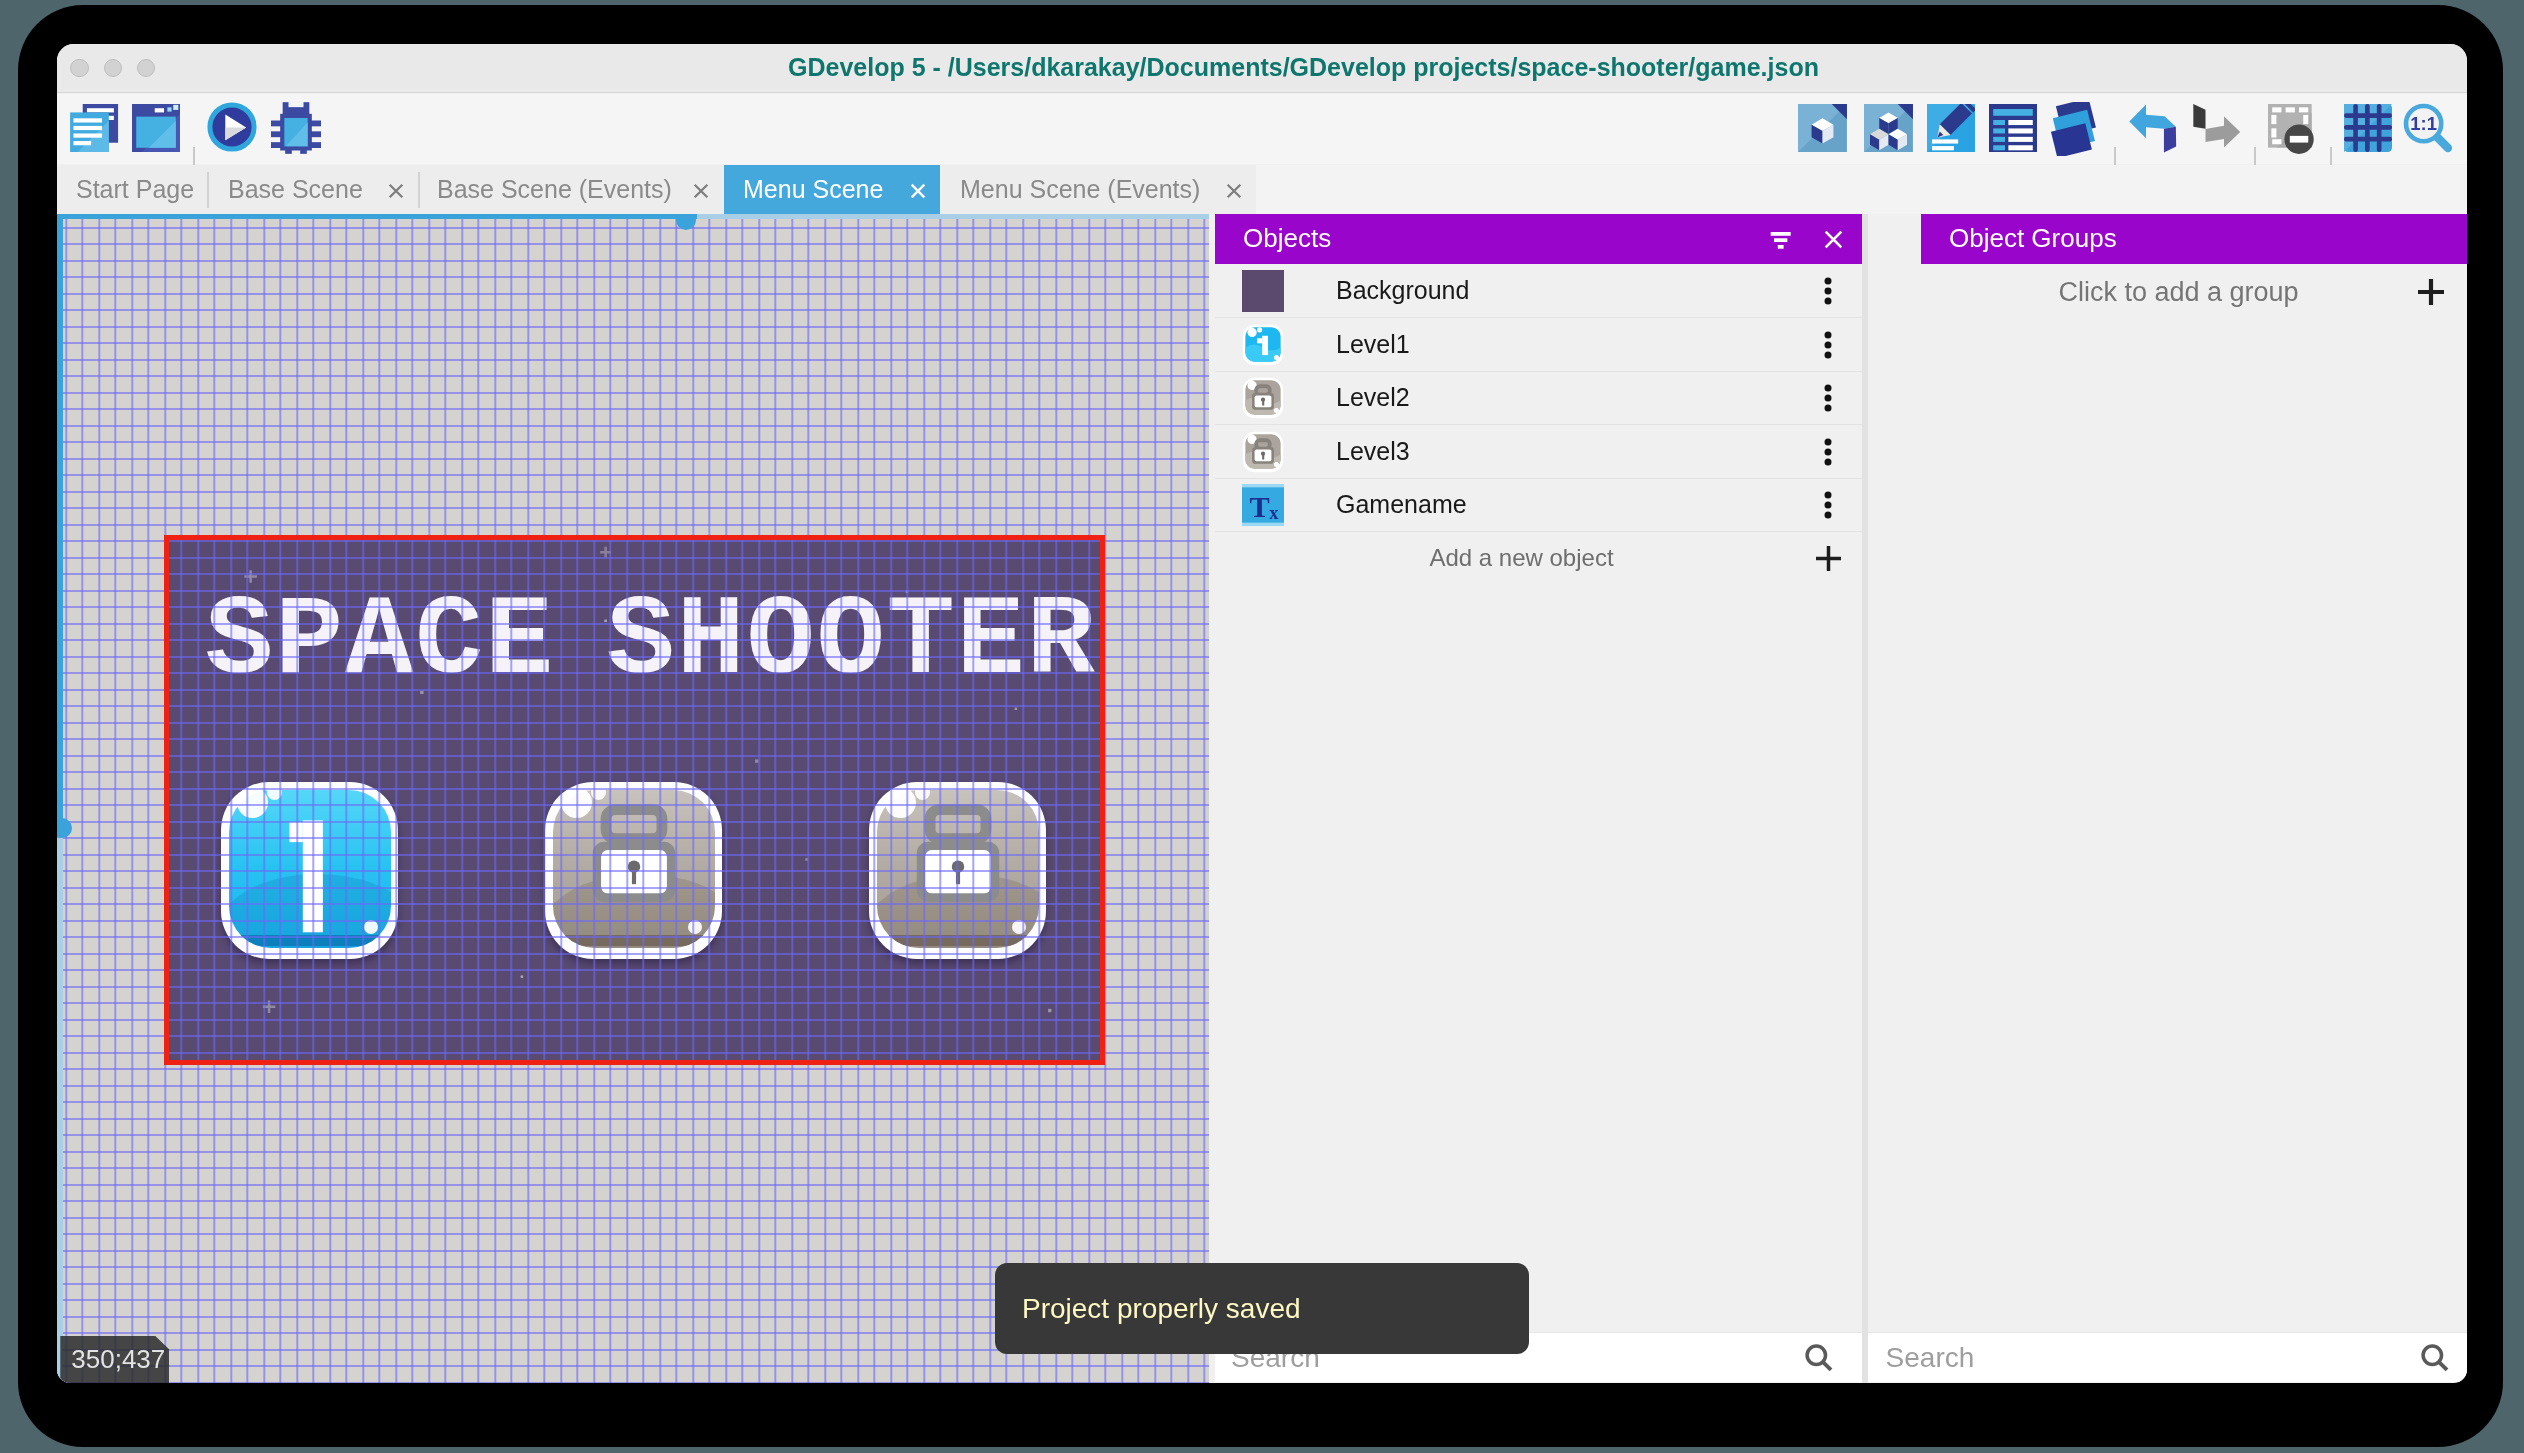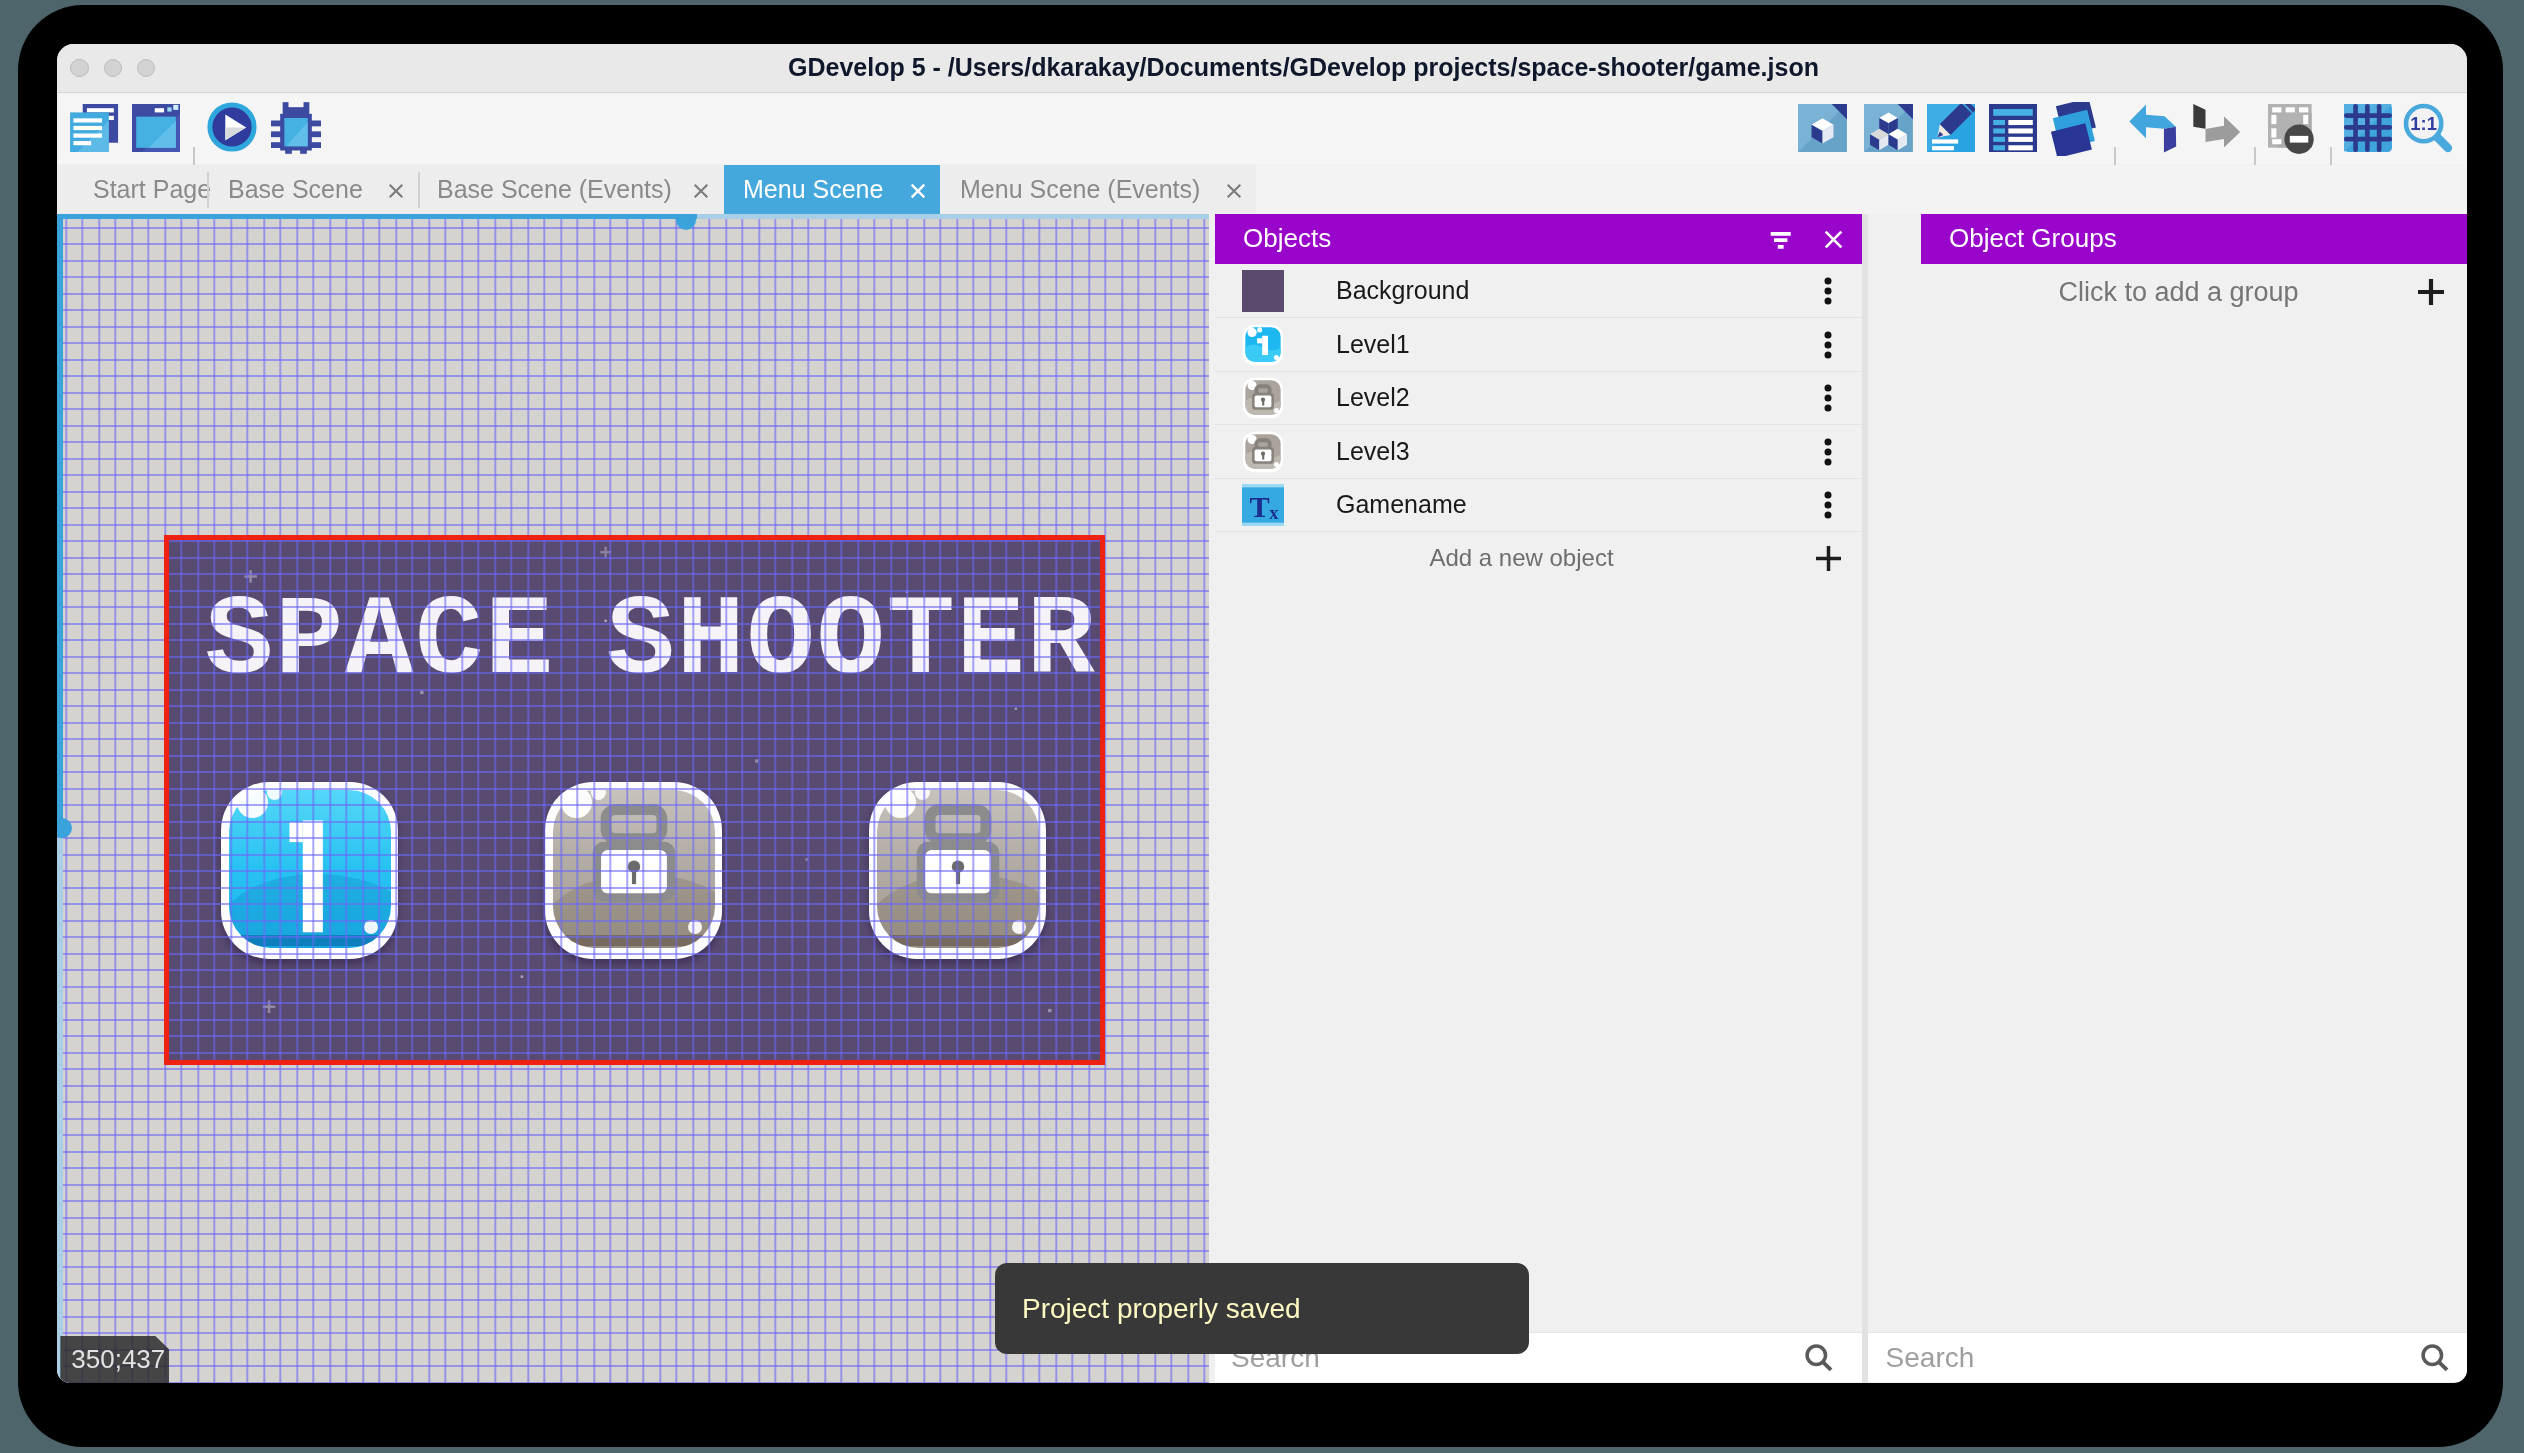--- a/index.html
+++ b/index.html
@@ -5,21 +5,21 @@
   * { margin:0; padding:0; box-sizing:border-box; }
   html,body { width:2525px; height:1453px; }
   body { background:#4d656b; font-family:"Liberation Sans", sans-serif; overflow:hidden; position:relative; }
   .abs { position:absolute; }
   .shadow { position:absolute; left:18.4px; top:5px; width:2485px; height:1442px; background:#000; border-radius:65px; }
   .win { position:absolute; left:57px; top:44px; width:2410px; height:1339px; border-radius:16.7px 16.7px 13.4px 13.4px; overflow:hidden; background:#f0f0f0; }
 
   
   .titlebar { position:absolute; left:0; top:0; width:2410px; height:49px; background:#e9e9e9; border-bottom:1.7px solid #d7d7d7; }
   .tl { position:absolute; top:15px; width:18.4px; height:18.4px; border-radius:50%; background:#d2d2d2; border:1.3px solid #bdbdbd; }
-  .title { position:absolute; left:731px; top:0; height:49px; line-height:47px; font-size:25px; font-weight:bold; color:#0f172a; white-space:pre; }
+  .title { position:absolute; left:731px; top:0; height:49px; line-height:47px; font-size:25px; font-weight:bold; color:#0f766e; white-space:pre; }
 
   
   .toolbar { position:absolute; left:0; top:50px; width:2410px; height:70px; background:#f5f5f5;text-align:center; }
   .tsep { position:absolute; top:53px; width:1.7px; height:57px; background:#c9c9c9; }
 
   
   .tabbar { position:absolute; left:0; top:121px; width:2410px; height:49px; background:#f3f3f3; }
   .tabtxt { position:absolute; top:0; height:49px; line-height:49px; font-size:25px; color:#8a8a8a; white-space:pre; }
   .tabdiv { position:absolute; top:6.7px; width:1.7px; height:36px; background:#d2d2d2; }
   .tabactive { position:absolute; left:667px; top:0; width:216px; height:49px; background:#45a8dc; }
@@ -239,21 +239,21 @@
 
       <svg class="abs" style="left:2344px;top:6.7px" width="57" height="57" viewBox="0 0 68 68">
         <line x1="43" y1="43" x2="56" y2="56" stroke="#4aa9dc" stroke-width="10" stroke-linecap="round"></line>
         <circle cx="27" cy="27" r="21" fill="#f2f2f2" stroke="#4aa9dc" stroke-width="5.5"></circle>
         <text x="27" y="35" font-size="22" font-weight="bold" fill="#303f9f" text-anchor="middle" font-family="Liberation Sans, sans-serif">1:1</text>
       </svg>
     </div>
 
     <div class="tabbar">
       <div class="abs" style="left:0;top:0;width:1199px;height:49px;background:#ededed"></div>
-      <div class="tabtxt" style="left:36px">Start Page</div>
+      <div class="tabtxt" style="left:19px">Start Page</div>
       <div class="tabdiv" style="left:150px"></div>
       <div class="tabtxt" style="left:171px">Base Scene</div>
       <div class="tabdiv" style="left:361px"></div>
       <div class="tabtxt" style="left:380px">Base Scene (Events)</div>
       <div class="tabactive"></div>
       <div class="tabtxt" style="left:686px;color:#fff">Menu Scene</div>
       <div class="tabtxt" style="left:903px">Menu Scene (Events)</div>
       <svg class="abs" style="left:331px;top:17.6px" width="16" height="16" viewBox="0 0 19 19">
         <path d="M2 2 L17 17 M17 2 L2 17" stroke="#7d7d7d" stroke-width="2.6"></path>
       </svg>

